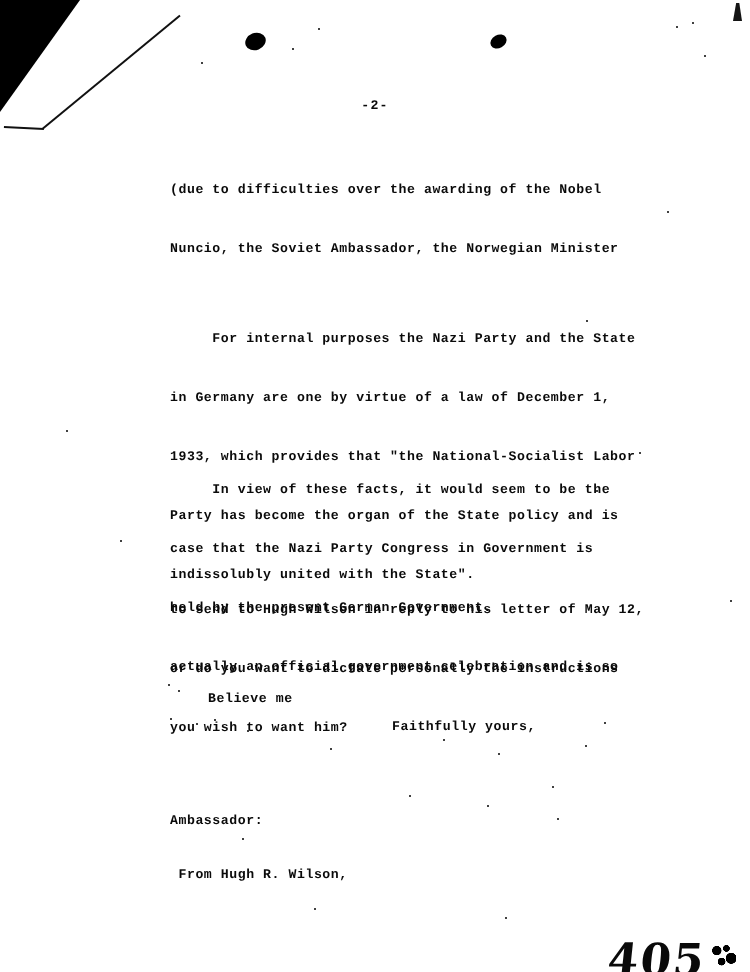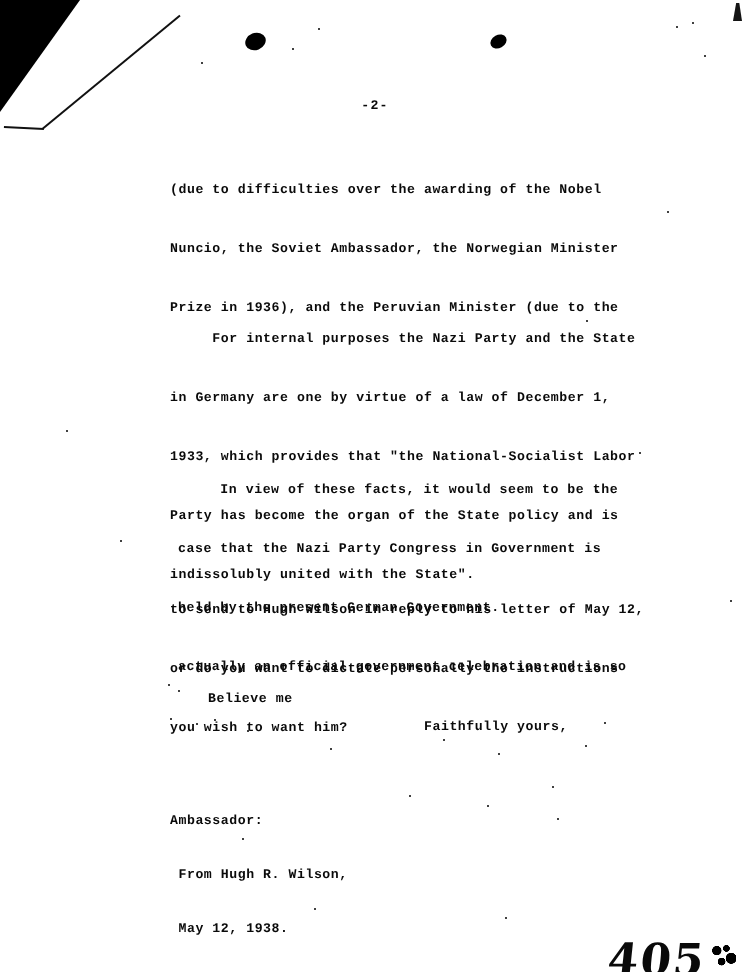--- a/index.html
+++ b/index.html
@@ -103,25 +103,25 @@
   .body-block { left: 170px; }
   .body-line {
     position: relative;
     height: 29px;
     line-height: 29px;
     white-space: pre;
   }
 
   #para-1 { top: 145px; }
   #para-2 { top: 294px; }
-  #para-3 { top: 445px; margin-left: 8px; }
+  #para-3 { top: 445px; }
   #para-4 { top: 565px; }
 
   #believe-line   { left: 208px; top: 691px; }
-  #closing-line   { left: 392px; top: 719px; margin-left: 32px; }
+  #closing-line   { left: 392px; top: 719px; }
 
   #enclosure-block {
     left: 170px;
     top: 776px;
     line-height: 18px;
   }
 
   
   #handwriting {
     position: absolute;
@@ -191,21 +191,20 @@
   <div class="speck" style="left:314px;top:908px;"></div>
   <div class="speck" style="left:730px;top:600px;"></div>
   <div class="speck" style="left:66px;top:430px;"></div>
   <div class="speck" style="left:120px;top:540px;"></div>
 
   <div class="typed" id="page-number">-2-</div>
 
   <div class="typed body-block" id="para-1">
     <div class="body-line">(due to difficulties over the awarding of the Nobel</div>
     <div class="body-line">Nuncio, the Soviet Ambassador, the Norwegian Minister</div>
-    <div class="body-line">Prize in 1936), and the Peruvian Minister (due to the</div>
   </div>
 
   <div class="typed body-block" id="para-2">
     <div class="body-line">     For internal purposes the Nazi Party and the State</div>
     <div class="body-line">in Germany are one by virtue of a law of December 1,</div>
     <div class="body-line">1933, which provides that "the National-Socialist Labor</div>
     <div class="body-line">Party has become the organ of the State policy and is</div>
     <div class="body-line">indissolubly united with the State".</div>
   </div>
 
@@ -222,19 +221,18 @@
     <div class="body-line">you wish to want him?</div>
   </div>
 
   <div class="typed" id="believe-line">Believe me</div>
 
   <div class="typed" id="closing-line">Faithfully yours,</div>
 
   <div class="typed" id="enclosure-block">
     <div>Ambassador:</div>
     <div> From Hugh R. Wilson,</div>
-    <div> May 12, 1938.</div>
   </div>
 
   <div id="handwriting">405</div>
   <div id="handwriting-dots"></div>
 
 </div>
 
 </body></html>

